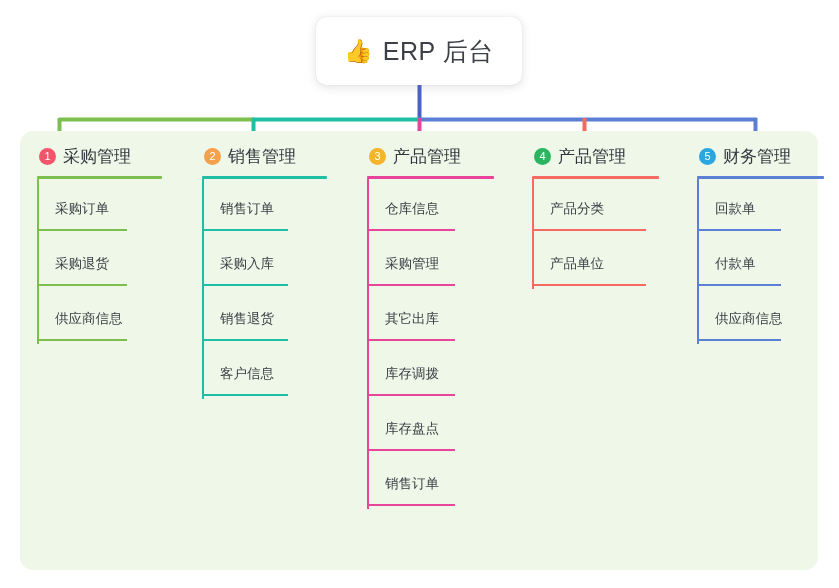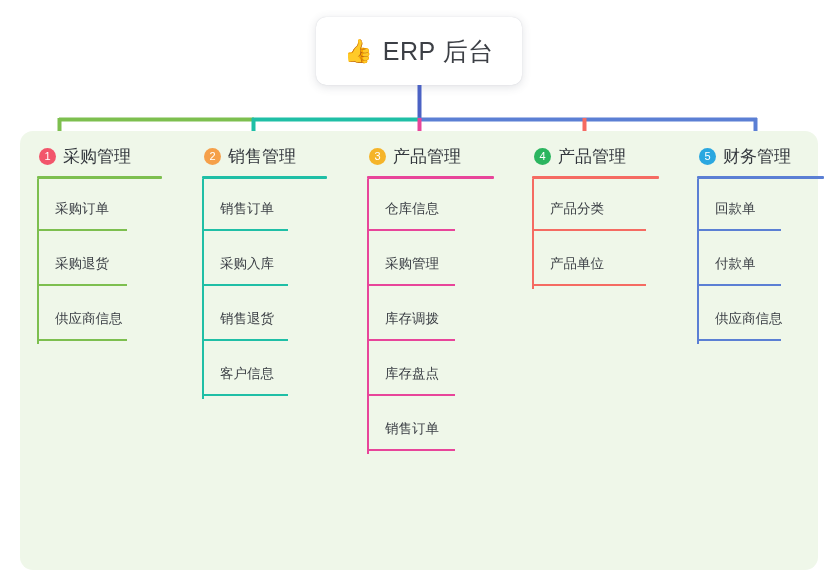--- a/index.html
+++ b/index.html
@@ -227,20 +227,25 @@
           <div class="item-label">仓库信息</div>
           <div class="item-rule" style="background: rgb(232, 69, 154); width: 88px;"></div>
         </div>
         <div class="item">
           <div class="spine" style="background: rgb(232, 69, 154);"></div>
           <div class="item-label">采购管理</div>
           <div class="item-rule" style="background: rgb(232, 69, 154); width: 88px;"></div>
         </div>
         <div class="item">
           <div class="spine" style="background: rgb(232, 69, 154);"></div>
+          <div class="item-label">其它出库</div>
+          <div class="item-rule" style="background: rgb(232, 69, 154); width: 88px;"></div>
+        </div>
+        <div class="item">
+          <div class="spine" style="background: rgb(232, 69, 154);"></div>
           <div class="item-label">库存调拨</div>
           <div class="item-rule" style="background: rgb(232, 69, 154); width: 88px;"></div>
         </div>
         <div class="item">
           <div class="spine" style="background: rgb(232, 69, 154);"></div>
           <div class="item-label">库存盘点</div>
           <div class="item-rule" style="background: rgb(232, 69, 154); width: 88px;"></div>
         </div>
         <div class="item">
           <div class="spine" style="background: rgb(232, 69, 154);"></div>

